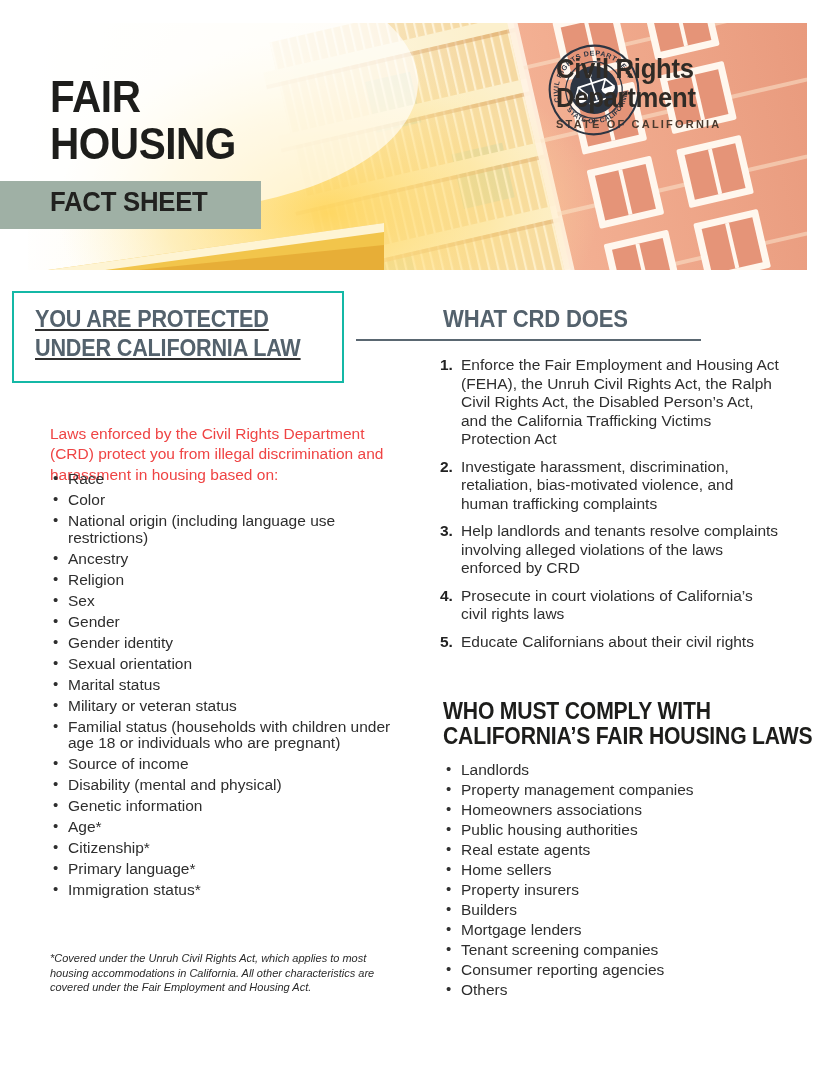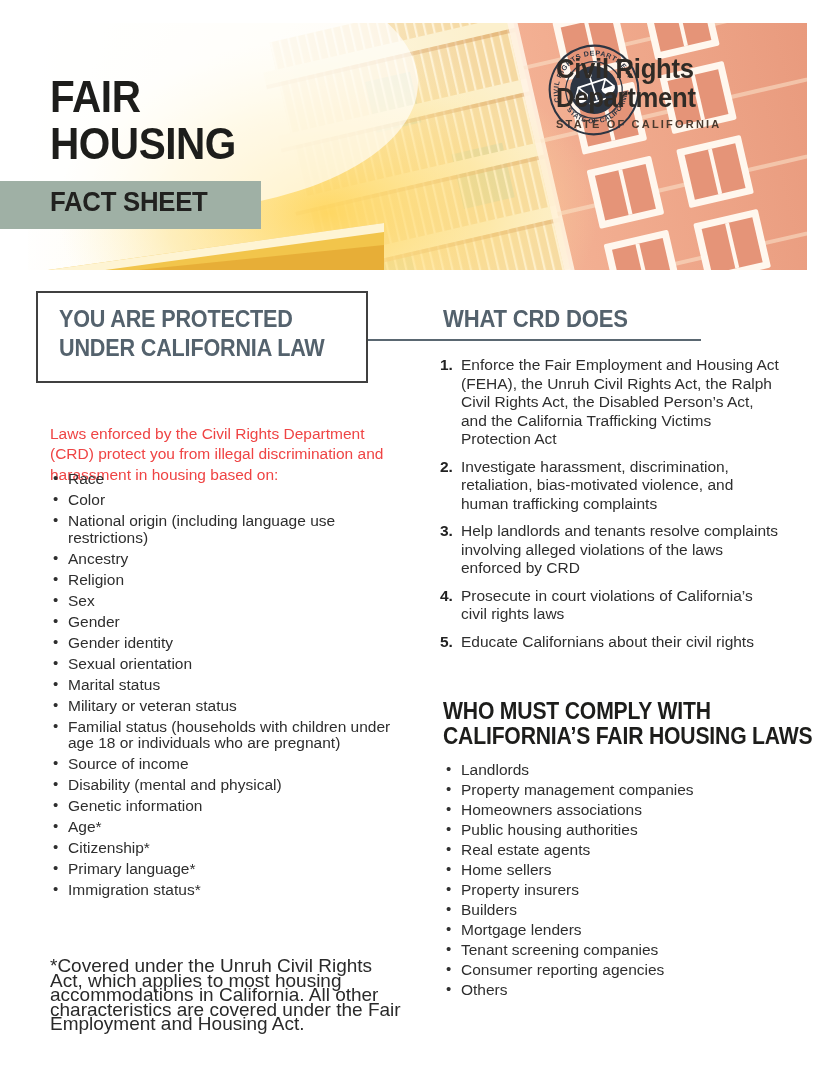--- a/index.html
+++ b/index.html
@@ -23,42 +23,42 @@
   
   .brand{position:absolute;left:519px;top:20px;z-index:3;display:flex;align-items:flex-start;}
   .seal{width:94px;height:94px;flex:none;}
   .wordmark{margin-left:9px;margin-top:12px;}
   .wordmark .nm{font-size:27px;line-height:29px;font-weight:bold;color:#2f2b26;
     letter-spacing:-0.3px;transform:scaleX(.95);transform-origin:0 0;white-space:nowrap;}
   .wordmark .tg{margin-top:5px;font-size:11px;font-weight:bold;color:#4a3a2e;
     letter-spacing:2.2px;white-space:nowrap;}
 
   
-  .protect-box{position:absolute;left:36px;top:291px;width:328px;height:88px;
-    border:2px solid #404040;background:#fff;z-index:2;}
+  .protect-box{position:absolute;left:12px;top:291px;width:328px;height:88px;
+    border:2px solid #14b8a6;background:#fff;z-index:2;text-decoration:underline;}
   .protect-heading{margin:11px 0 0 21px;font-size:24px;line-height:29px;font-weight:bold;
     color:#54626d;letter-spacing:-0.2px;transform:scaleX(.9);transform-origin:0 0;
     white-space:nowrap;}
 
   .connector-rule{position:absolute;left:356px;top:339px;width:345px;height:2px;
     background:#5a6771;z-index:1;}
 
   .intro{position:absolute;left:50px;top:408px;width:358px;
     font-size:15.5px;line-height:20.5px;color:#ef4444;}
 
   ul.dotlist{list-style:none;margin:0;padding:0;}
   ul.dotlist li{position:relative;padding-left:18px;color:#2e2e2e;}
   ul.dotlist li::before{content:"\2022";position:absolute;left:3px;top:-1px;
     font-size:15px;color:#2e2e2e;}
 
   .protected-list{position:absolute;left:50px;top:471px;width:347px;}
   .protected-list li{font-size:15.5px;line-height:16.5px;margin-bottom:4.5px;}
 
   .footnote{position:absolute;left:50px;top:940px;width:354px;
-    font-size:19px;line-height:14.6px;color:#2a2a2a;}
+    font-size:11px;line-height:14.6px;color:#2a2a2a;font-style:italic;}
 
   
   .crd-heading{position:absolute;left:443px;top:305px;font-size:24px;font-weight:bold;
     color:#54626d;letter-spacing:-0.2px;transform:scaleX(.92);transform-origin:0 0;
     white-space:nowrap;}
 
   .crd-list{position:absolute;left:440px;top:356px;width:342px;}
   .crd-item{display:flex;margin-bottom:9px;}
   .crd-item .num{flex:none;width:21px;font-size:15.5px;line-height:18.5px;
     font-weight:bold;color:#222;}

